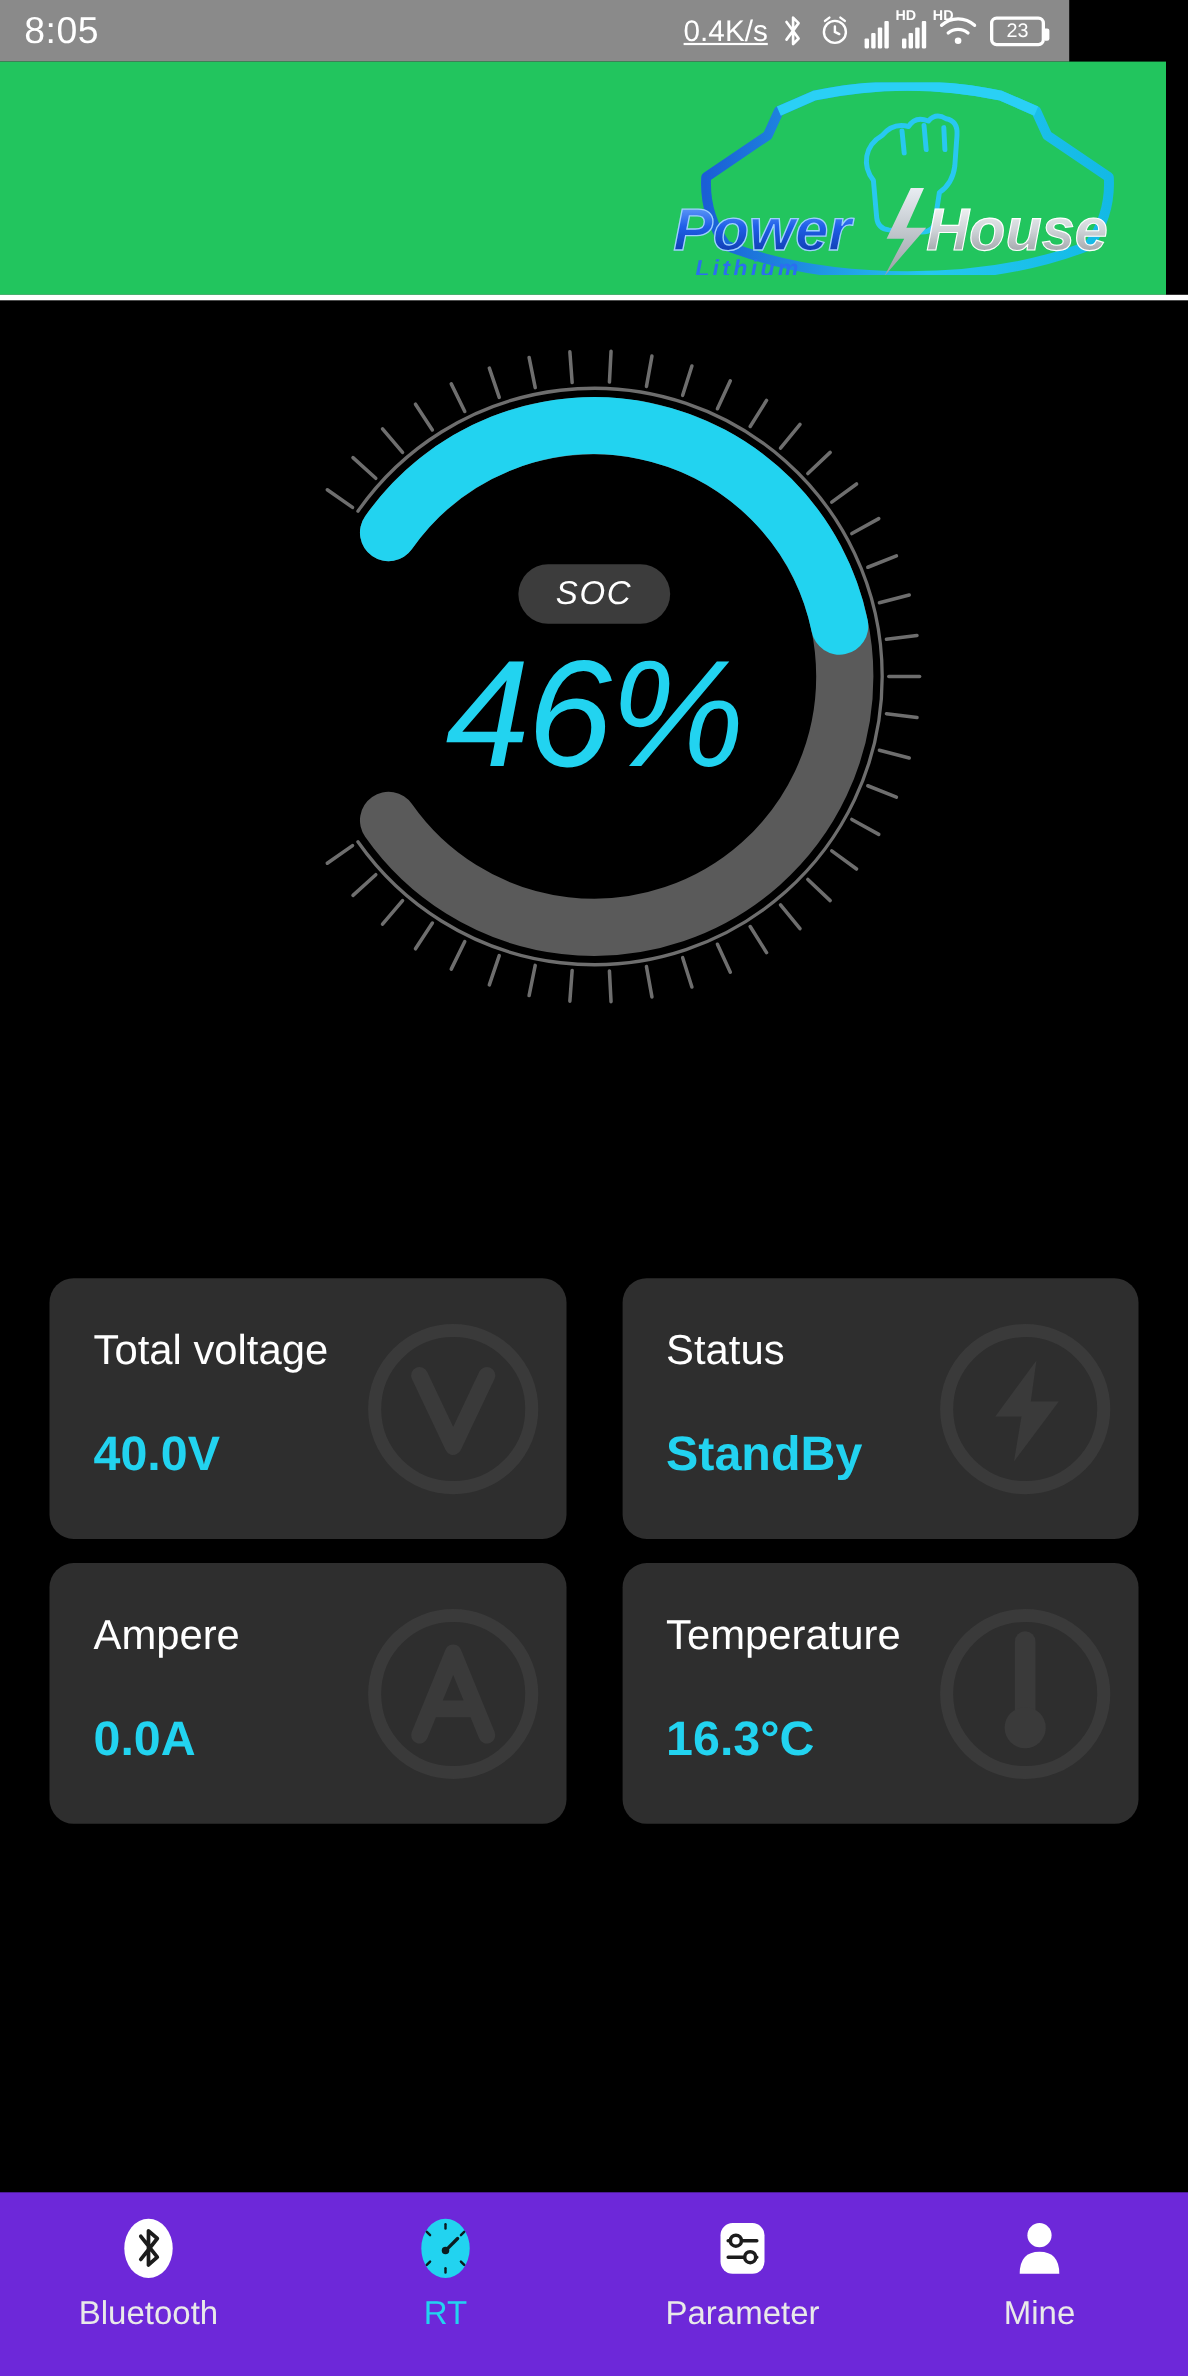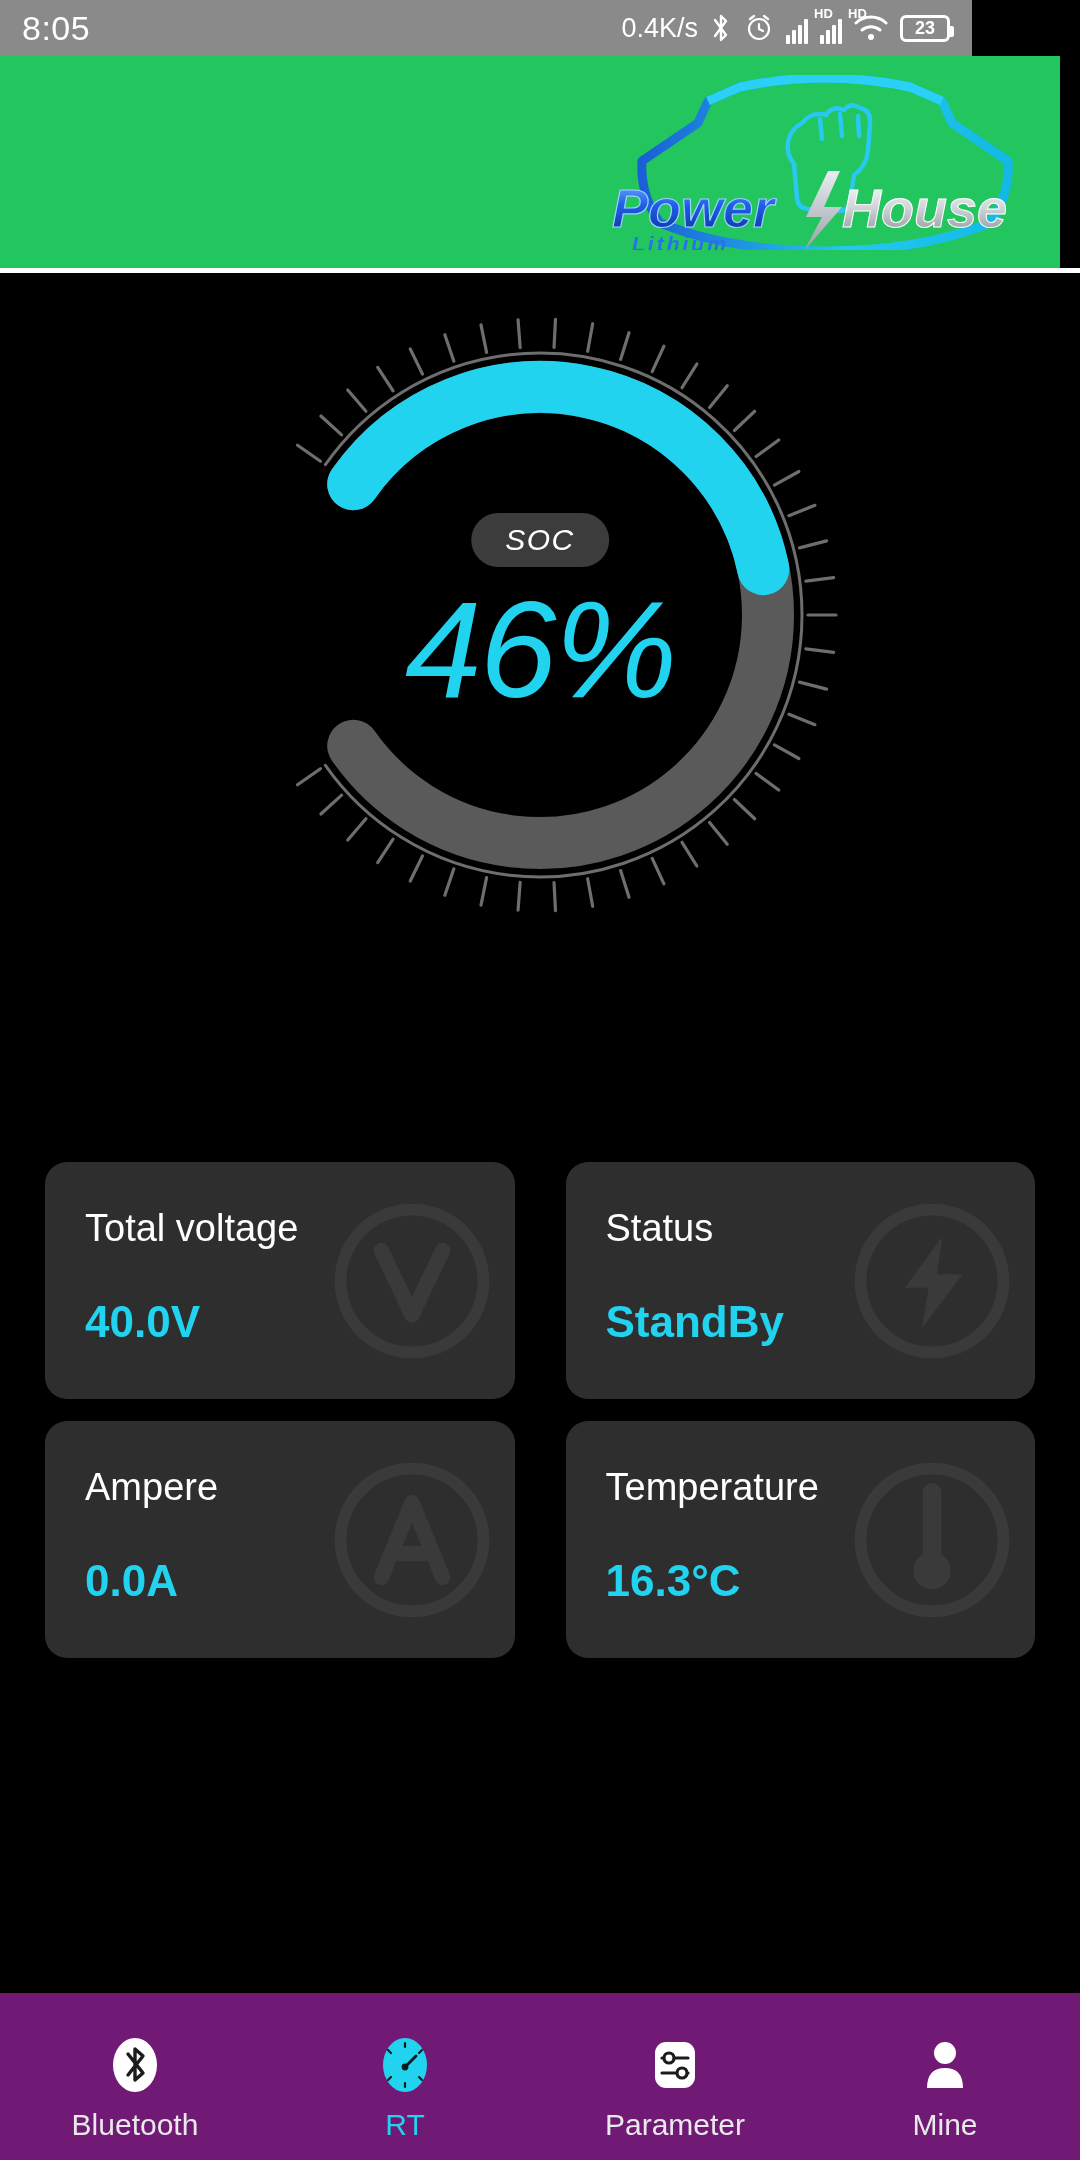--- a/index.html
+++ b/index.html
@@ -13,39 +13,39 @@
 
   
   .statusbar{
     position:absolute; left:0; top:0; width:972px; height:56px;
     background:#8a8a8a; color:#fff;
     display:flex; align-items:center;
     padding:0 22px;
   }
   .sb-time{ font-size:34px; font-weight:400; letter-spacing:0.5px; }
   .sb-right{ margin-left:auto; display:flex; align-items:center; gap:12px; }
-  .sb-speed{ font-size:27px; font-weight:500; letter-spacing:0px; }
+  .sb-speed{ font-size:27px; font-weight:500; letter-spacing:0px;text-decoration:underline; }
   .sb-ico{ display:flex; align-items:center; justify-content:center; }
   .sb-hd{ position:relative; display:flex; align-items:flex-end; }
   .hd-label{ position:absolute; top:-5px; left:-2px; font-size:13px; font-weight:700; line-height:1;margin-left:30px; }
   .bars{ display:flex; align-items:flex-end; gap:2px; height:26px; margin-top:6px;}
   .bars i{ display:block; width:4px; background:#fff; border-radius:1px; }
   .bars i:nth-child(1){height:9px;}
   .bars i:nth-child(2){height:14px;}
   .bars i:nth-child(3){height:19px;}
   .bars i:nth-child(4){height:25px;}
   .batt{
     width:50px; height:27px; border:3px solid #fff; border-radius:6px;
     display:flex; align-items:center; justify-content:center; position:relative;
   }
   .batt:after{
     content:""; position:absolute; right:-7px; top:8px; width:4px; height:11px;
     background:#fff; border-radius:0 2px 2px 0;
   }
-  .batt span{ font-size:18px; font-weight:700; color:#fff; line-height:1; }
+  .batt span{ font-size:18px; font-weight:400; color:#fff; line-height:1; }
 
   
   .header{
     position:absolute; left:0; top:56px; width:1060px; height:212px;
     background:#22c55e; display:flex; align-items:center; justify-content:flex-end;
   }
   .logo-wrap{ position:relative; width:470px; height:175px; }
   .logo-svg{ position:absolute; left:0; top:0; }
   .divider{
     position:absolute; left:0; top:268px; width:1080px; height:5px; background:#fff;
@@ -83,21 +83,21 @@
   .card-label{ color:#fff; font-size:38px; font-weight:400; line-height:1.1; }
   .card-value{ color:#22d3f0; font-size:44px; font-weight:700; margin-top:48px; line-height:1.1; }
   .card-wm{
     position:absolute; right:18px; top:50%; transform:translateY(-50%);
     width:170px; height:170px; opacity:1; pointer-events:none;
   }
 
   
   .navbar{
     position:absolute; left:0; bottom:0; width:1080px; height:167px;
-    background:#701a75; display:flex; align-items:center;
+    background:#6d28d9; display:flex; align-items:flex-start;
     padding-top:20px;
   }
   .nav-item{
     flex:1; display:flex; flex-direction:column; align-items:center; gap:14px;
   }
   .nav-ico{ width:62px; height:62px; display:flex; align-items:center; justify-content:center; }
   .nav-label{ font-size:30px; color:#e9e9e9; line-height:1; }
   .nav-item.active .nav-label{ color:#22d3f0; }
 </style>
 </head>

